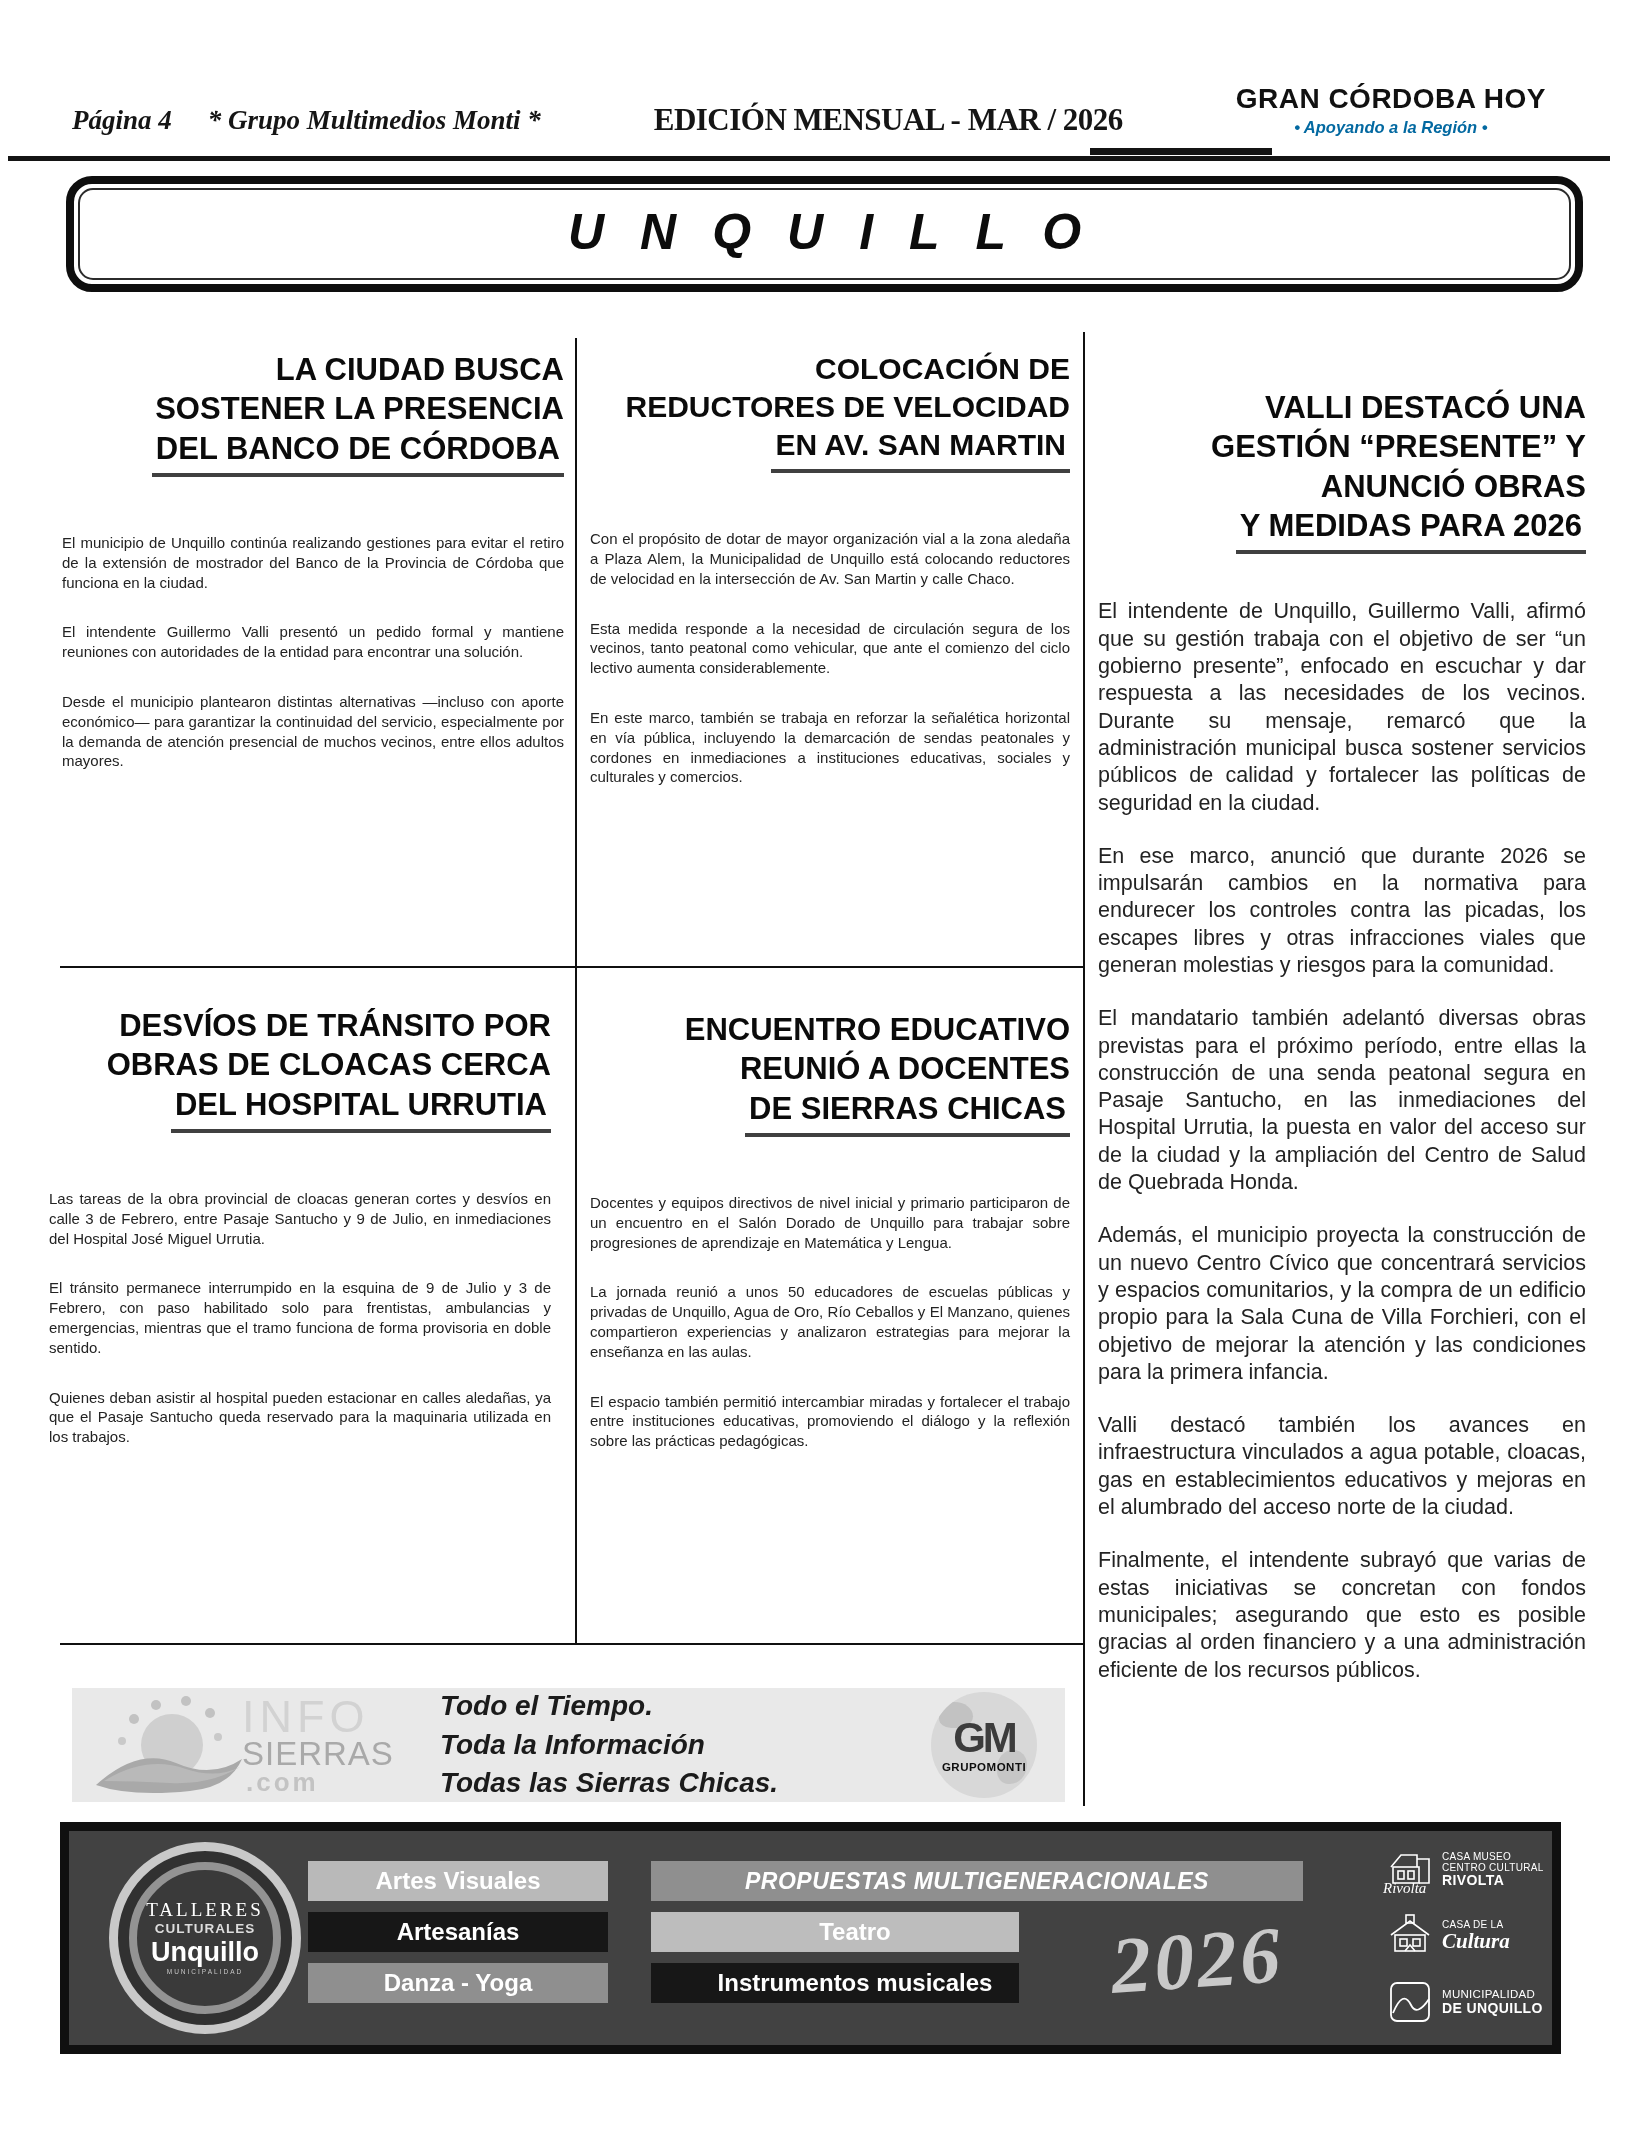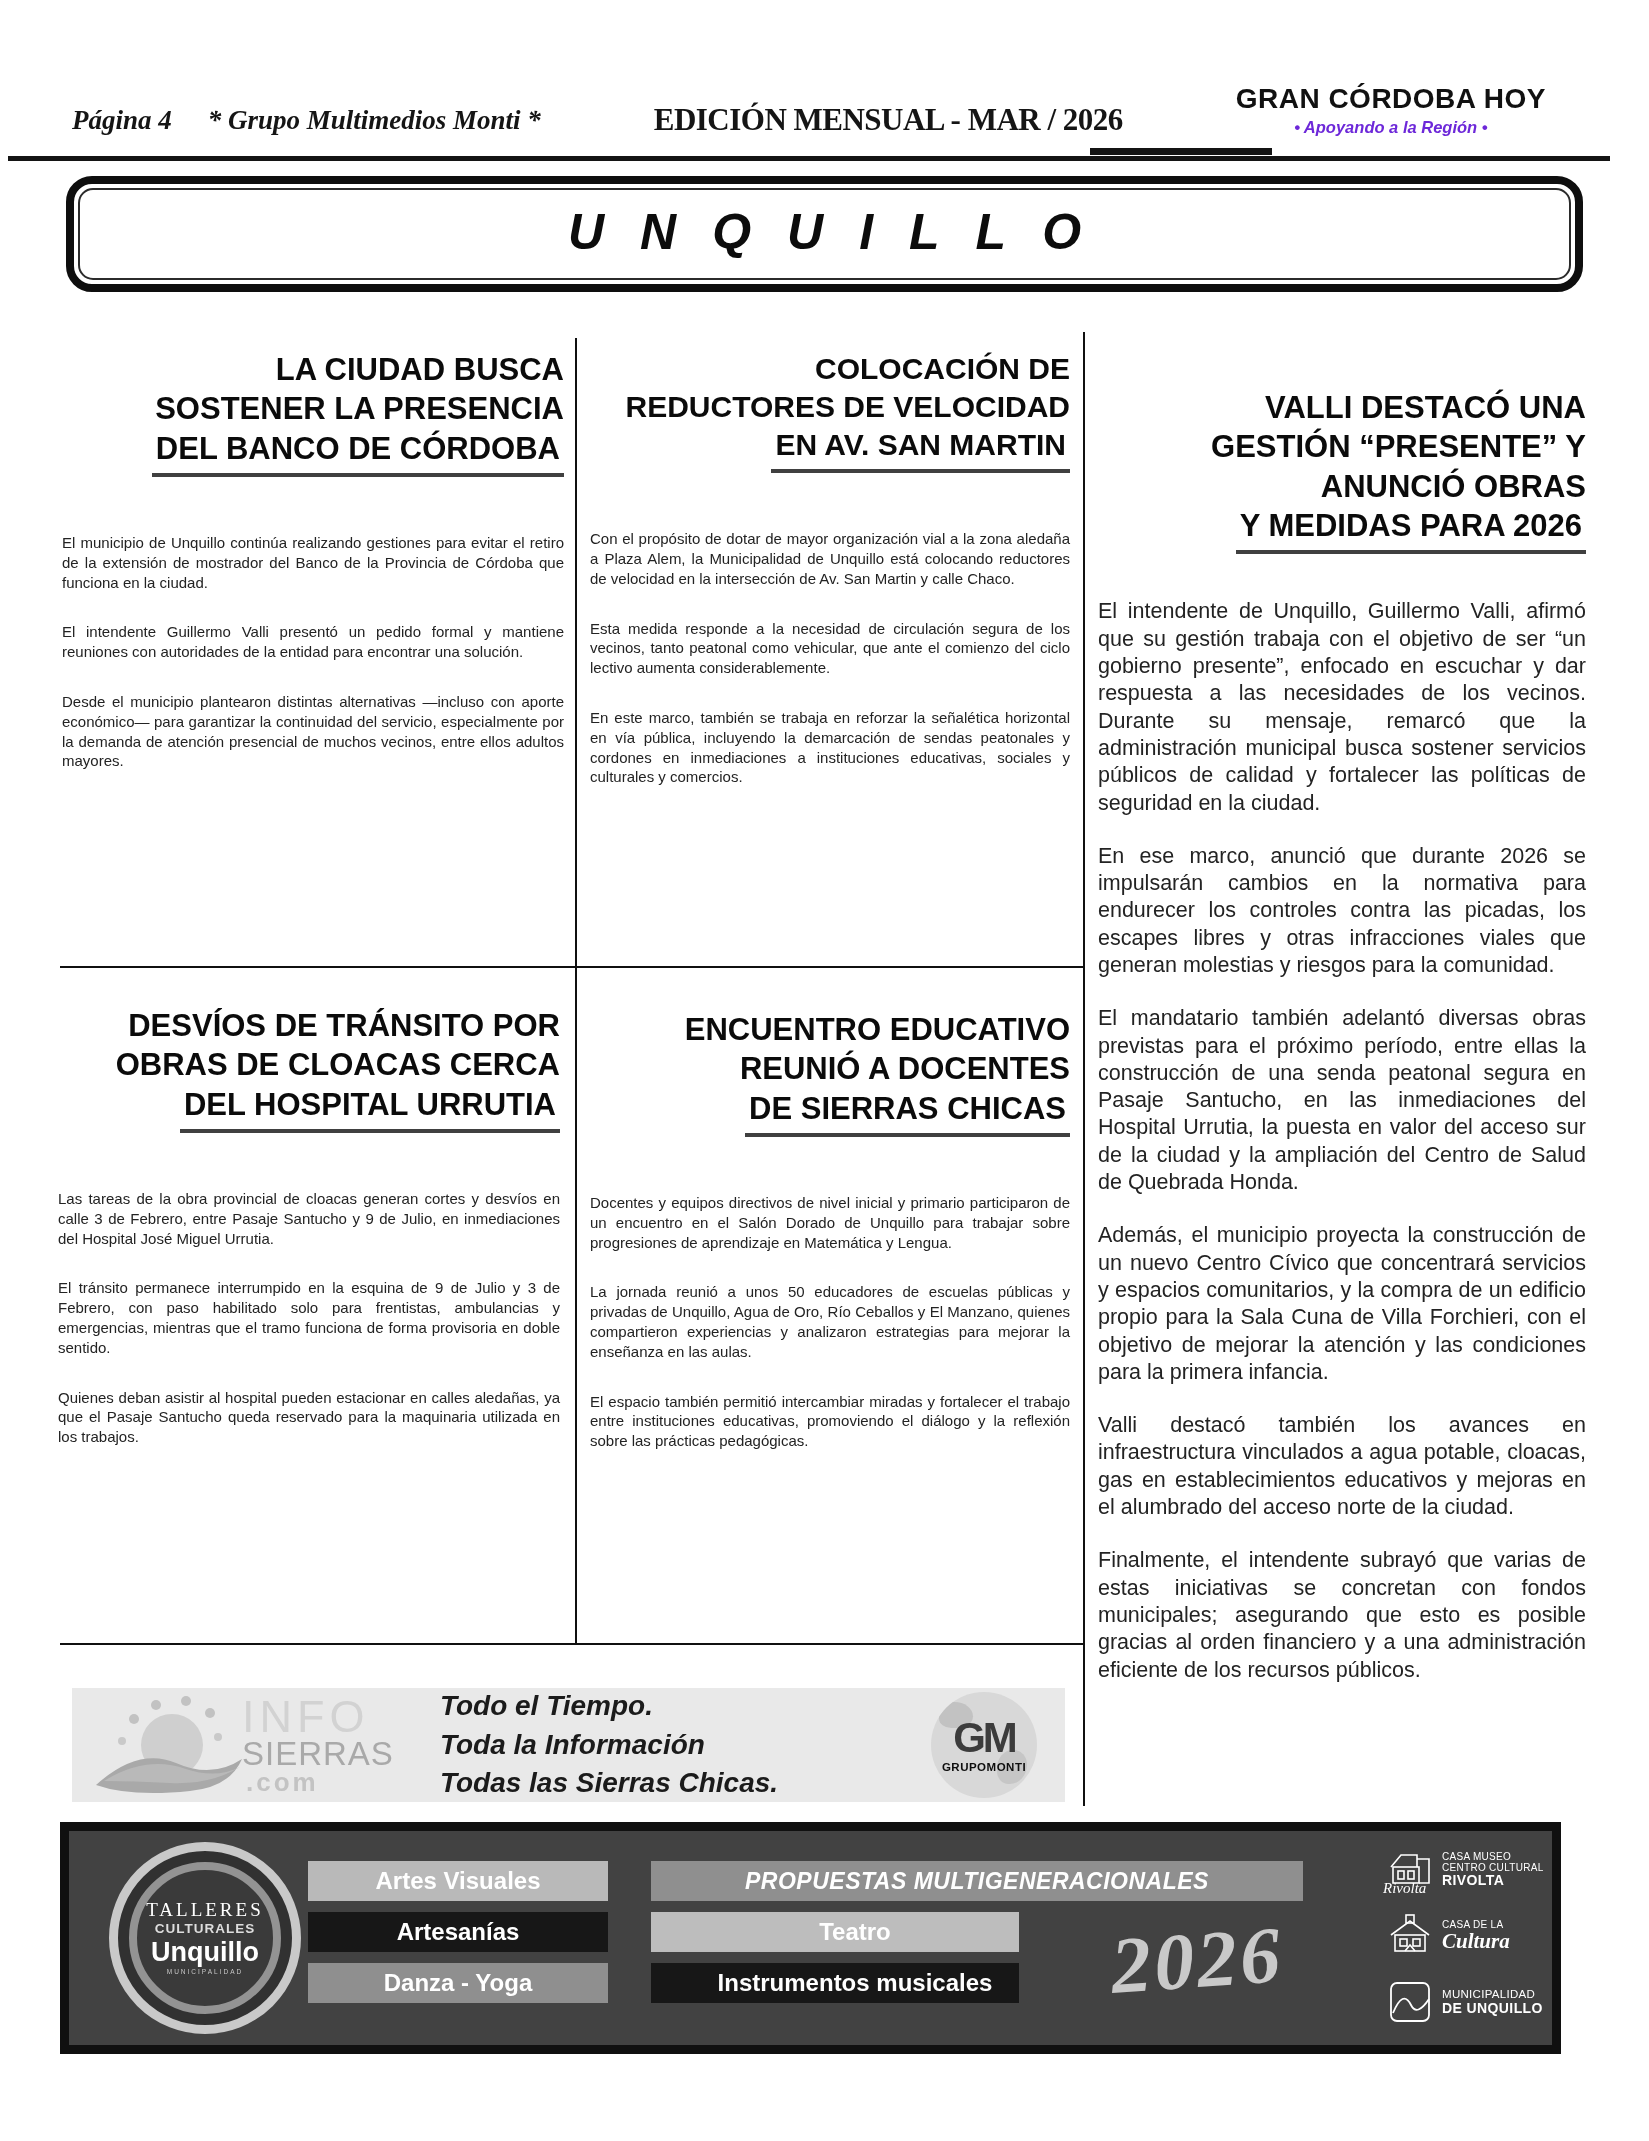--- a/index.html
+++ b/index.html
@@ -8,21 +8,21 @@
 
   
   .hdr{position:absolute;left:72px;right:72px;top:84px;display:flex;
        justify-content:space-between;align-items:flex-end;}
   .hdr-left{font-family:"Liberation Serif",serif;font-weight:bold;font-style:italic;
             font-size:27px;display:flex;gap:36px;align-items:baseline;color:#151515;}
   .hdr-center{font-family:"Liberation Serif",serif;font-weight:bold;font-size:31px;
               letter-spacing:-0.5px;color:#151515;transform:translateY(2px);}
   .hdr-right{text-align:center;line-height:1.1;}
   .brand{font-weight:bold;font-size:28px;letter-spacing:0.5px;color:#111;}
-  .brand-slogan{font-weight:bold;font-style:italic;font-size:16.5px;margin-top:3px;color:#6d28d9;}
+  .brand-slogan{font-weight:bold;font-style:italic;font-size:16.5px;margin-top:3px;color:#0369a1;}
   .rule{position:absolute;left:8px;right:8px;top:156px;height:5px;background:#141414;}
   .rule-notch{position:absolute;left:1090px;width:182px;top:148px;height:7px;background:#141414;}
 
   
   .title-box{position:absolute;left:66px;top:176px;width:1517px;height:116px;
              border:8px solid #0e0e0e;border-radius:26px;box-sizing:border-box;padding:4px;background:#fff;}
   .title-inner{width:100%;height:100%;border:2px solid #2b2b2b;border-radius:15px;
                display:flex;align-items:center;justify-content:center;box-sizing:border-box;}
   .title-text{font-size:50px;font-weight:bold;font-style:italic;letter-spacing:36px;
               padding-left:36px;color:#0c0c0c;transform:translateY(-2px);white-space:nowrap;}
@@ -139,21 +139,21 @@
       <span class="tl">SOSTENER LA PRESENCIA</span>
       <span class="tl"><span class="tl-u">DEL BANCO DE CÓRDOBA</span></span>
     </div>
     <div class="art-body">
       <p>El municipio de Unquillo continúa realizando gestiones para evitar el retiro de la extensión de mostrador del Banco de la Provincia de Córdoba que funciona en la ciudad.</p>
       <p>El intendente Guillermo Valli presentó un pedido formal y mantiene reuniones con autoridades de la entidad para encontrar una solución.</p>
       <p>Desde el municipio plantearon distintas alternativas —incluso con aporte económico— para garantizar la continuidad del servicio, especialmente por la demanda de atención presencial de muchos vecinos, entre ellos adultos mayores.</p>
     </div>
   </div>
 
-  <div class="art" style="left:58px;top:1006px;width:502px;">
+  <div class="art" style="left:49px;top:1006px;width:502px;">
     <div class="art-title">
       <span class="tl">DESVÍOS DE TRÁNSITO POR</span>
       <span class="tl">OBRAS DE CLOACAS CERCA</span>
       <span class="tl"><span class="tl-u">DEL HOSPITAL URRUTIA</span></span>
     </div>
     <div class="art-body">
       <p>Las tareas de la obra provincial de cloacas generan cortes y desvíos en calle 3 de Febrero, entre Pasaje Santucho y 9 de Julio, en inmediaciones del Hospital José Miguel Urrutia.</p>
       <p>El tránsito permanece interrumpido en la esquina de 9 de Julio y 3 de Febrero, con paso habilitado solo para frentistas, ambulancias y emergencias, mientras que el tramo funciona de forma provisoria en doble sentido.</p>
       <p>Quienes deban asistir al hospital pueden estacionar en calles aledañas, ya que el Pasaje Santucho queda reservado para la maquinaria utilizada en los trabajos.</p>
     </div>

